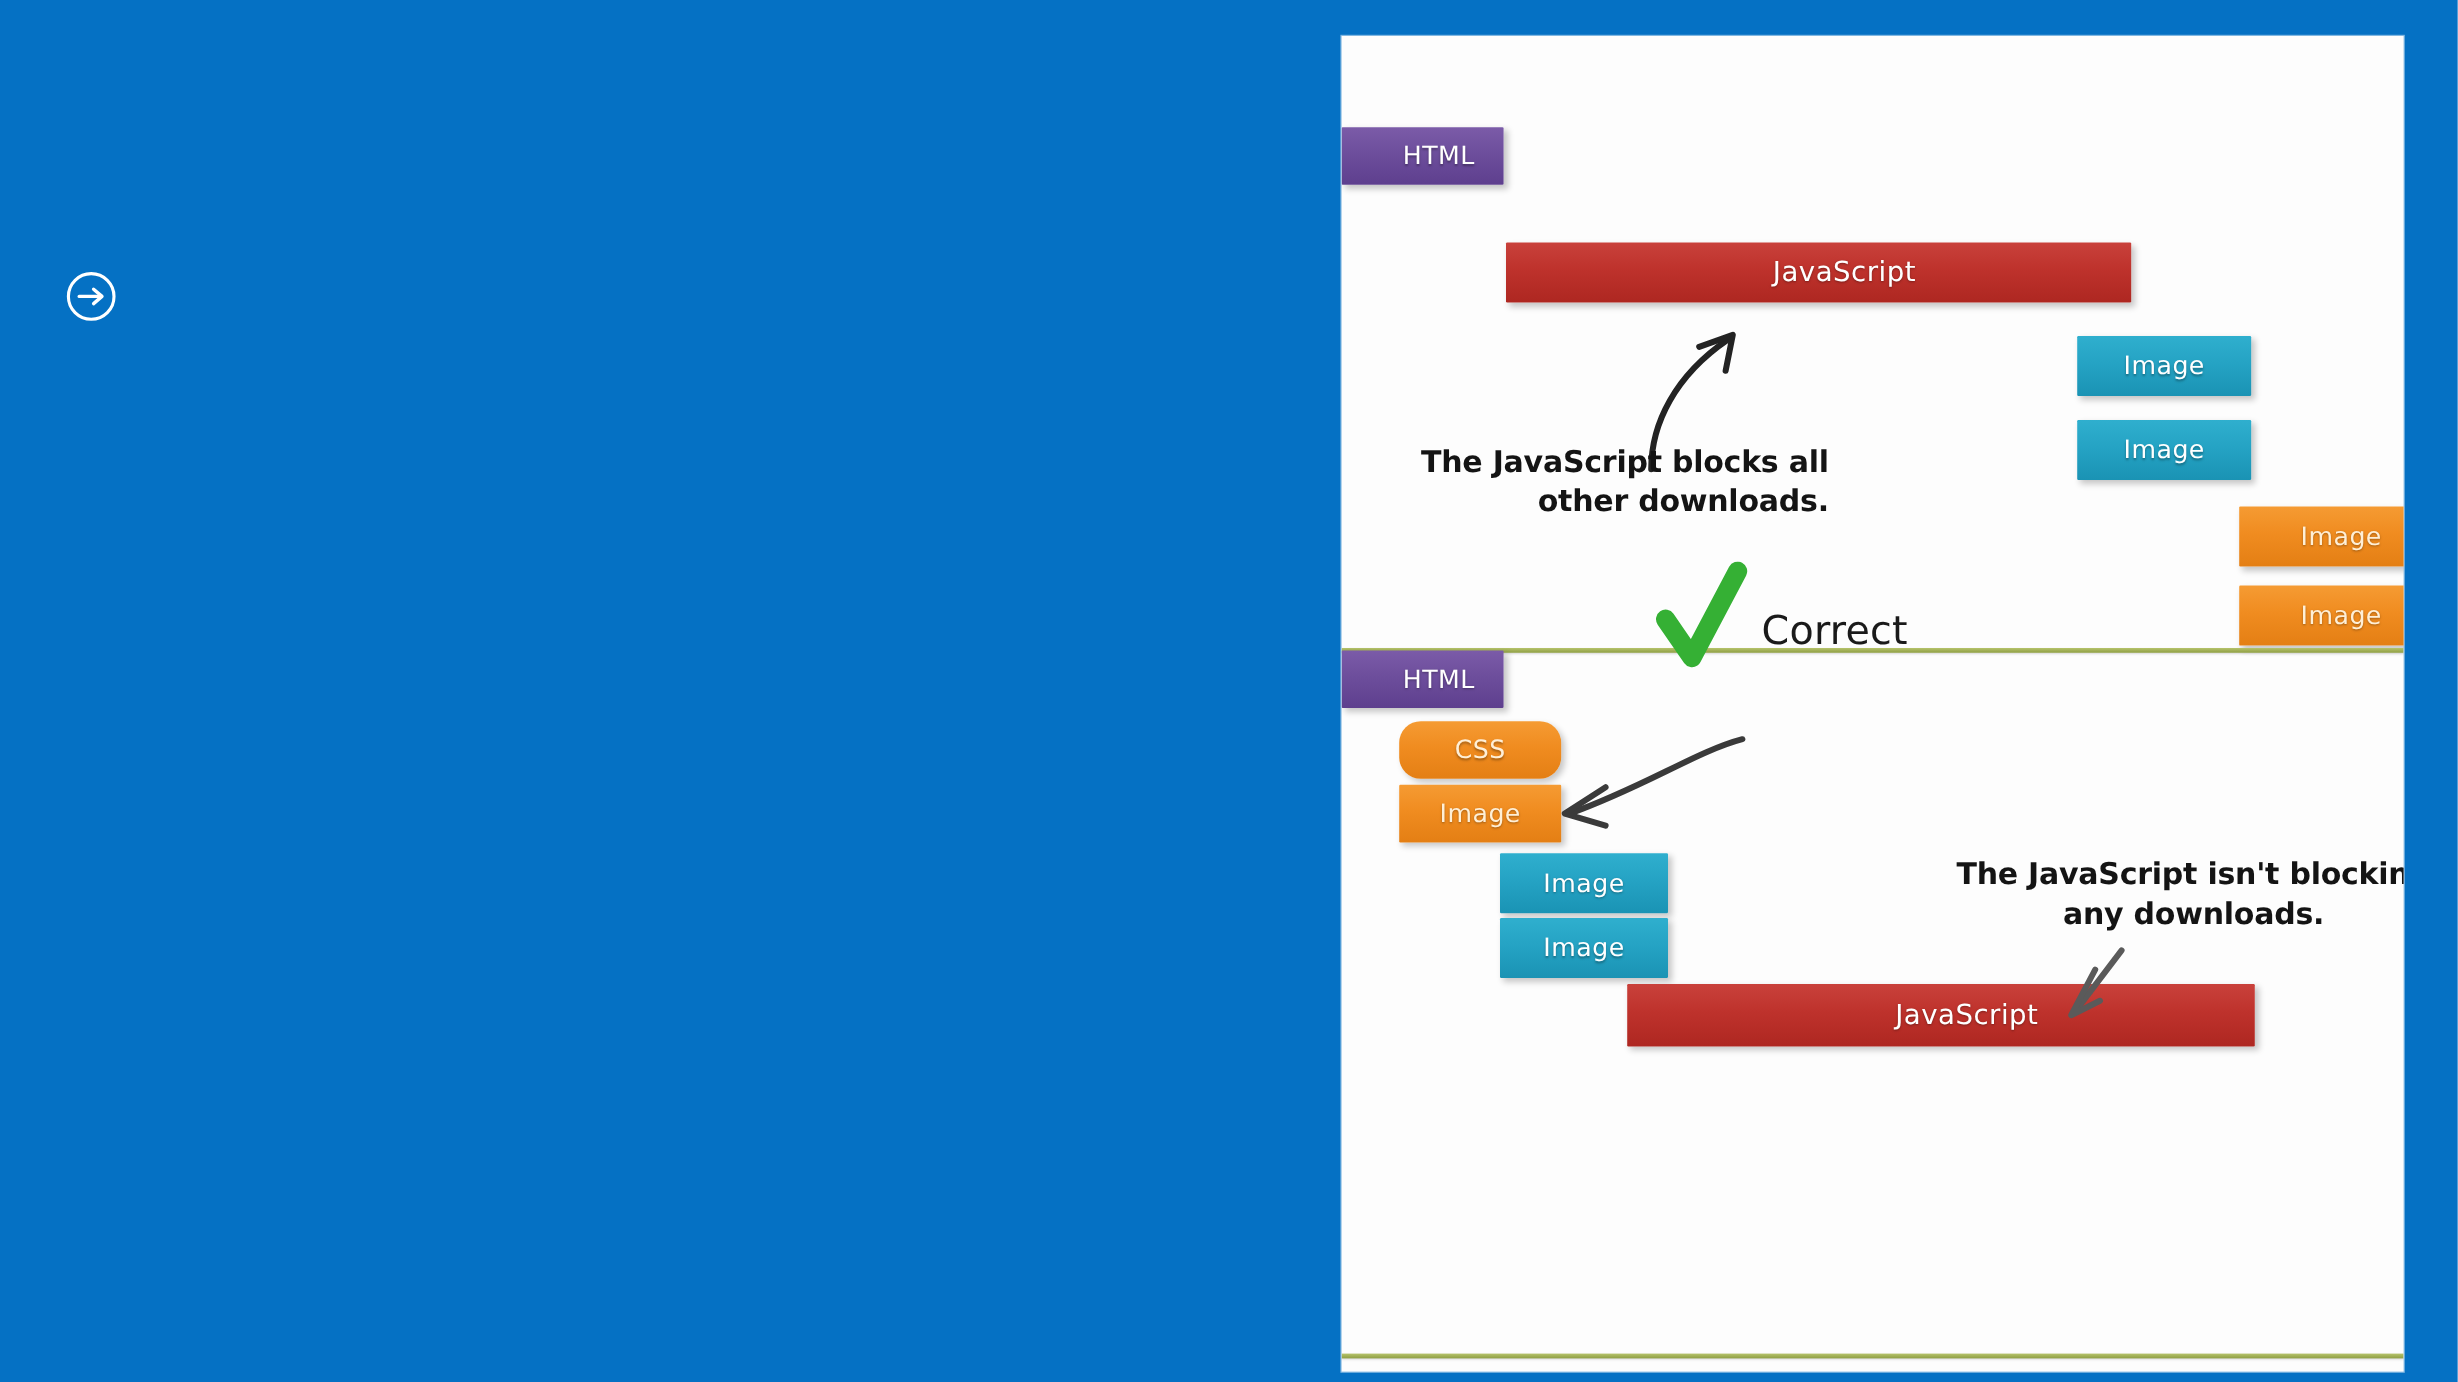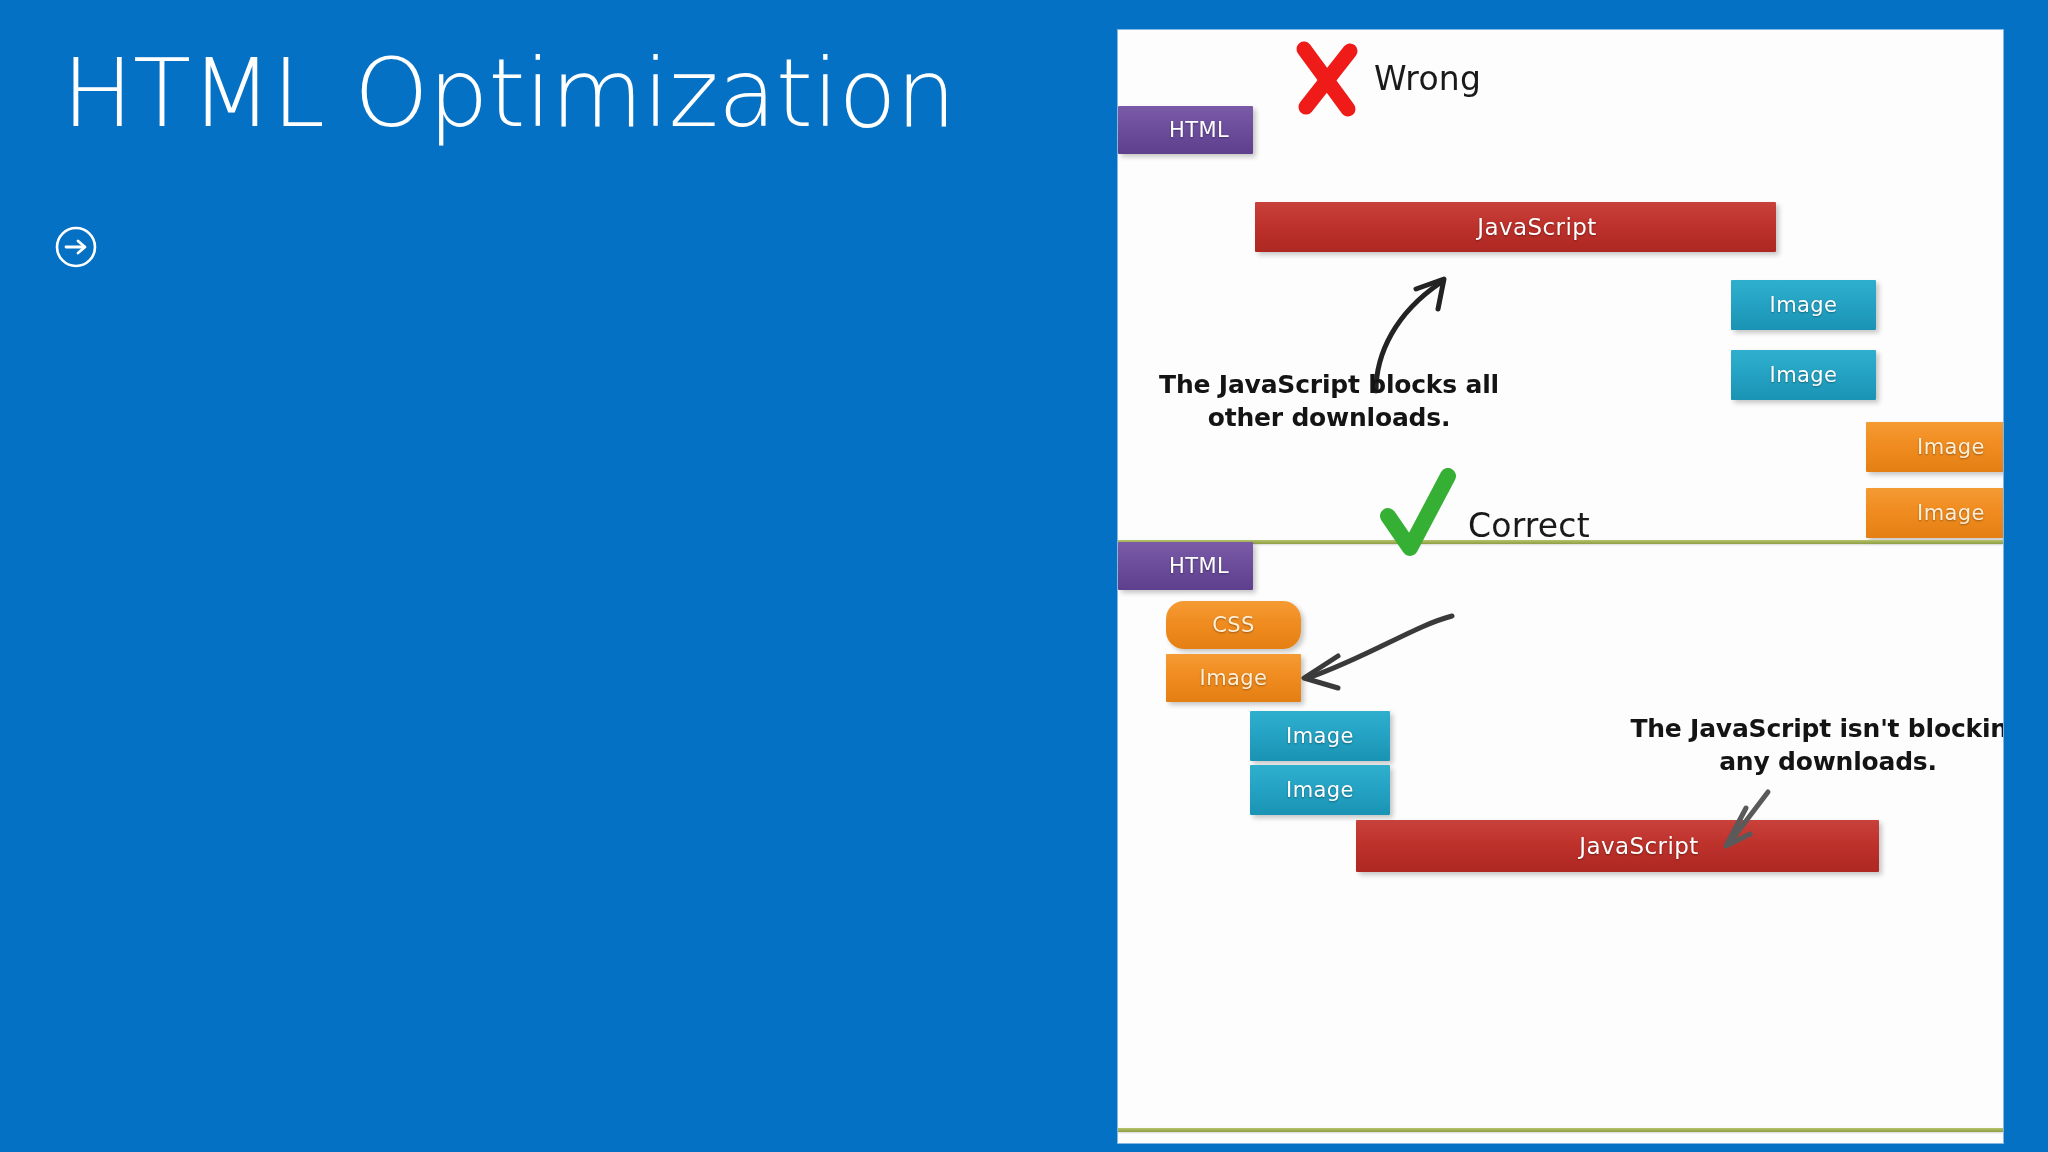--- a/index.html
+++ b/index.html
@@ -143,61 +143,49 @@
   .mark-glyph { display: block; }
 
   
   .annot {
     position: absolute;
     font-family: "DejaVu Sans", sans-serif;
     font-weight: bold;
     font-size: 25px;
     line-height: 1.32;
     color: #141414;
-    text-align: center;
+    text-align: right;
     letter-spacing: -0.2px;
   }
 
   .arrow-svg { position: absolute; }
 </style>
 </head>
 <body>
 
 <div id="slide">
 
   <div class="left-col">
 
-    <div class="slide-title">HTML Optimization</div>
 
     <div class="bullet-list">
       <div class="bullet-item">
         <span class="bullet-marker">
           <svg width="48" height="48" viewBox="0 0 48 48">
             <circle cx="24" cy="24" r="19" fill="none" stroke="#ffffff" stroke-width="2.6"></circle>
             <line x1="14" y1="24" x2="32" y2="24" stroke="#ffffff" stroke-width="2.8" stroke-linecap="round"></line>
             <polyline points="26,18 33,24 26,30" fill="none" stroke="#ffffff" stroke-width="2.8" stroke-linecap="round" stroke-linejoin="round"></polyline>
           </svg>
         </span>
       </div>
     </div>
   </div>
 
   <div class="image-panel">
 
-    <div class="mark-row" style="left:170px; top:5px;">
-      <span class="mark-glyph">
-        <svg width="78" height="88" viewBox="0 0 78 88">
-          <g stroke="#EE1B19" stroke-width="15" stroke-linecap="round">
-            <line x1="16" y1="14" x2="60" y2="74"></line>
-            <line x1="62" y1="16" x2="18" y2="72"></line>
-          </g>
-        </svg>
-      </span>
-      <span class="mark-label" style="margin-left:8px; margin-top:-6px;">Wrong</span>
-    </div>
 
     <div class="box box-html" style="left:0px; top:76px; width:108px; height:48px;">
       <span>HTML</span>
     </div>
 
     <div class="box box-js" style="left:137px; top:172px; width:478px; height:50px;">
       <span>JavaScript</span>
     </div>
 
     <div class="box box-teal" style="left:613px; top:250px; width:145px; height:50px;">

